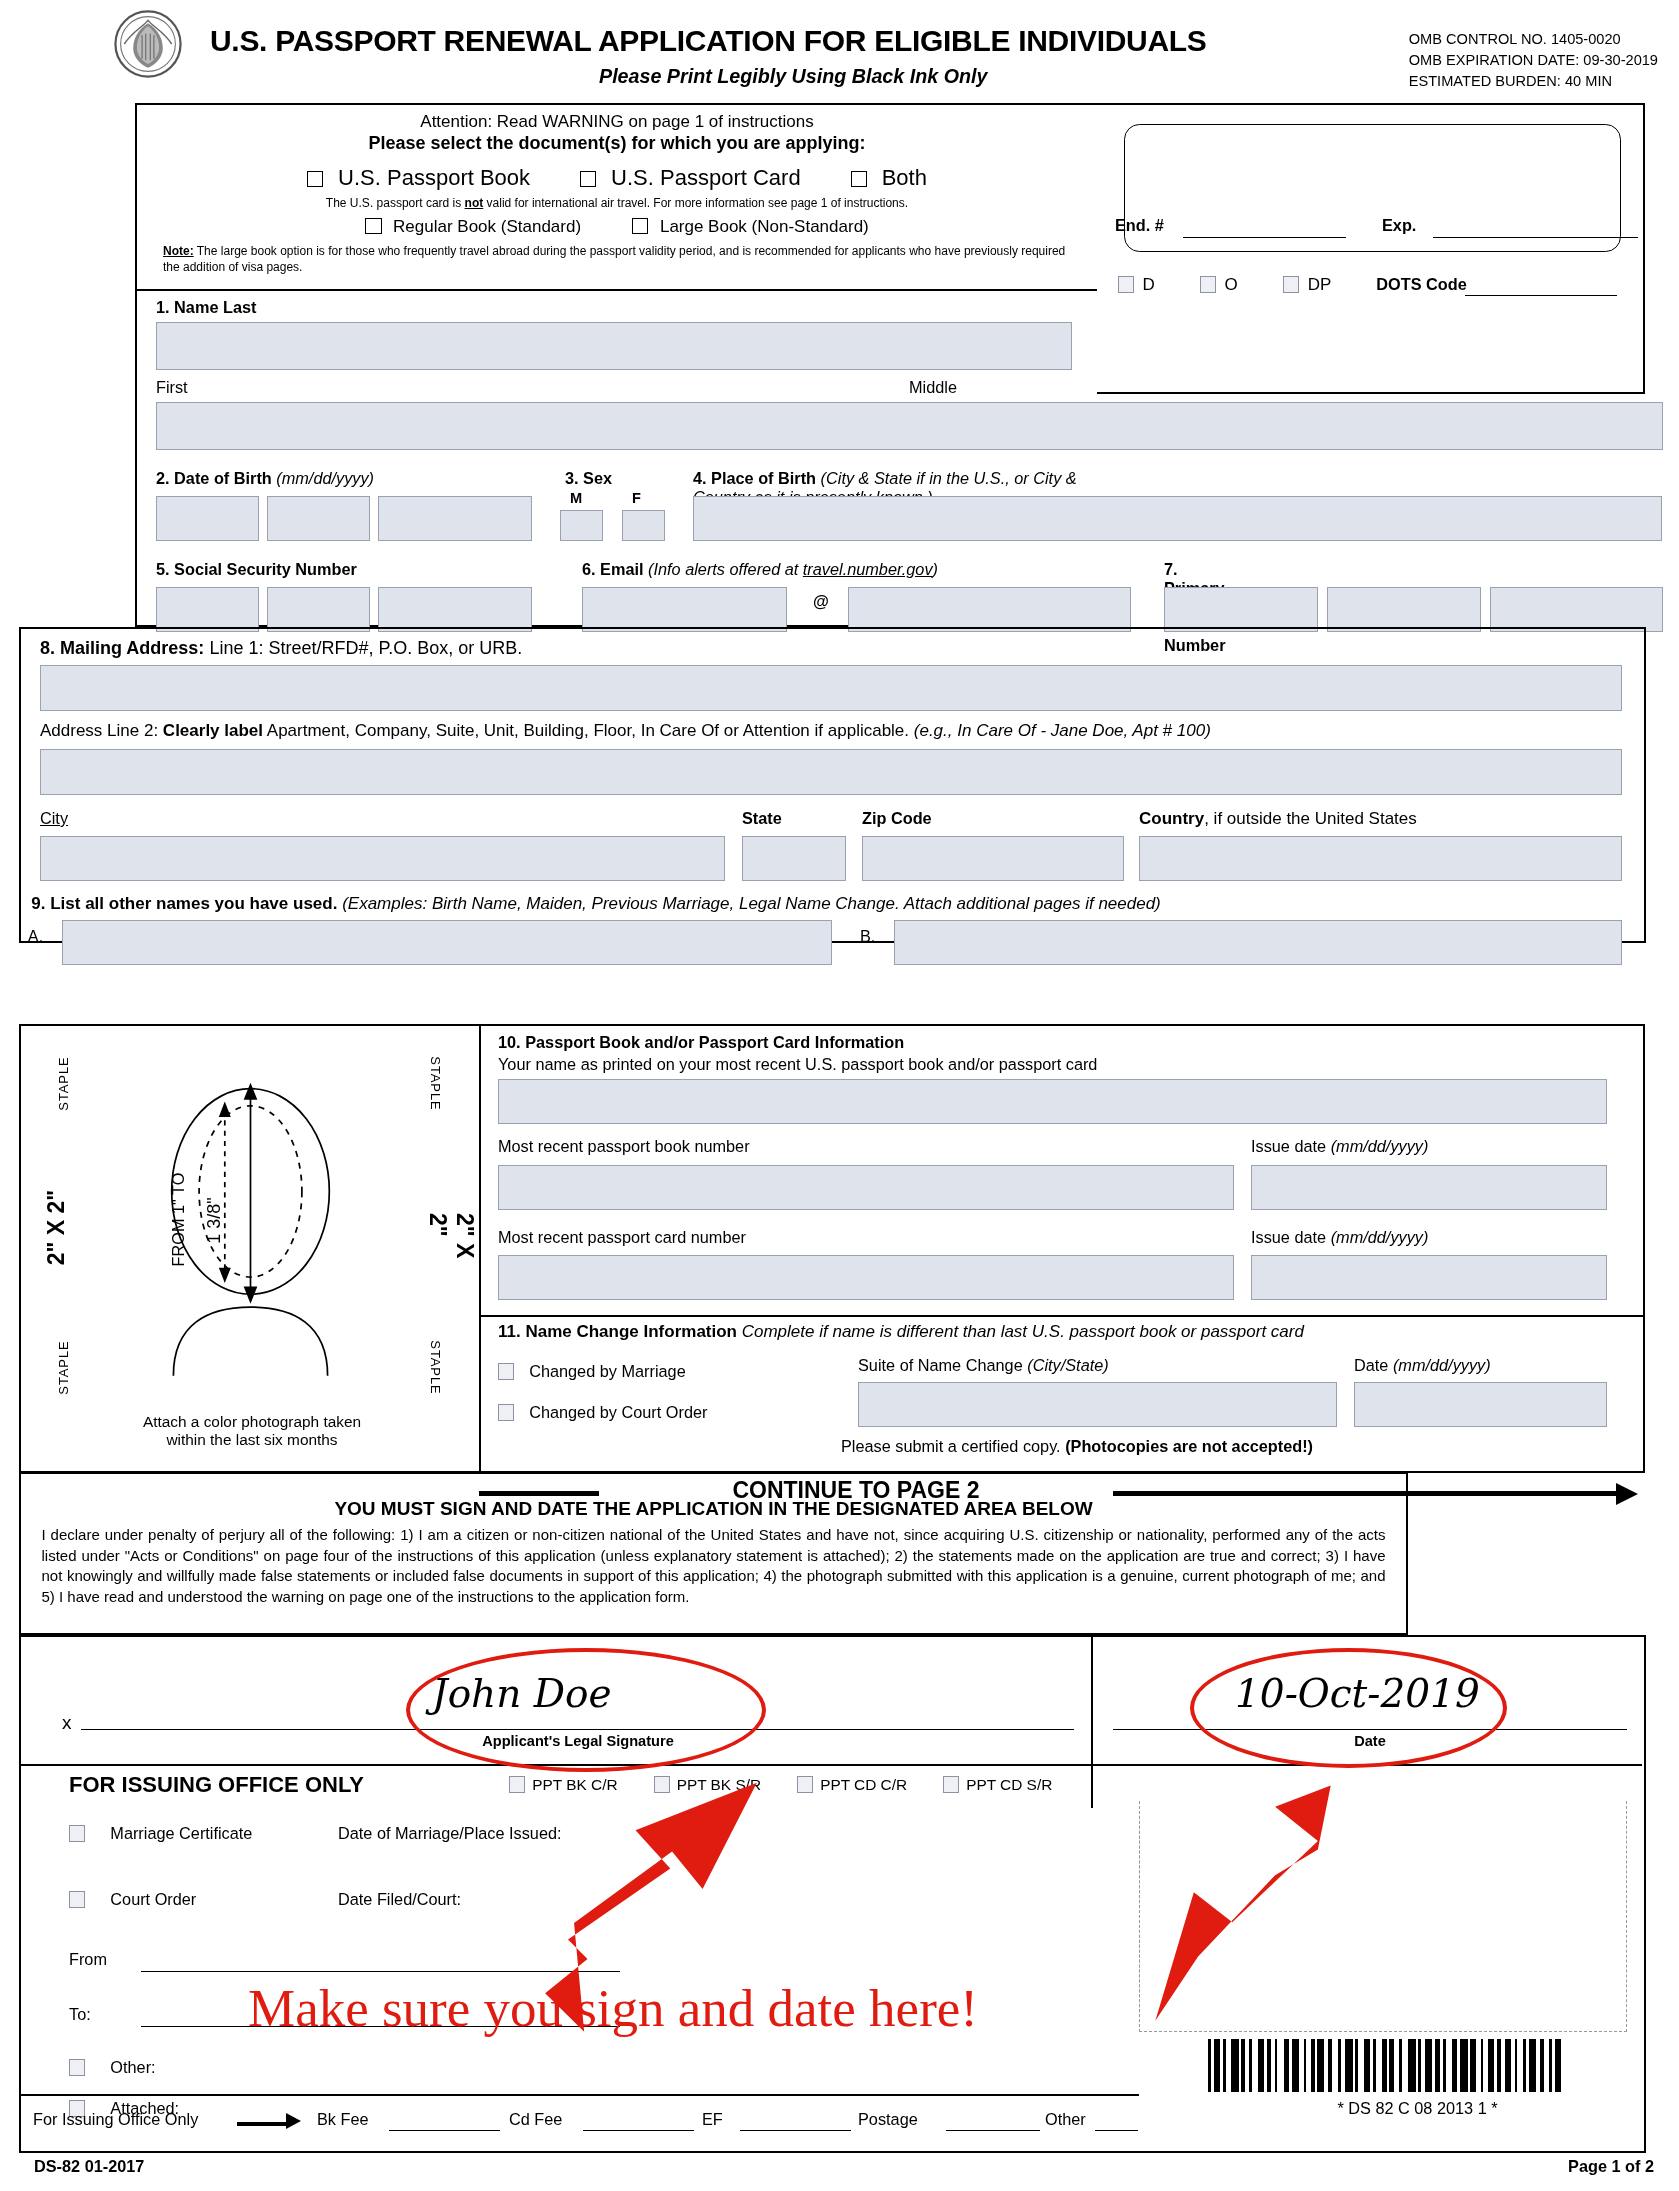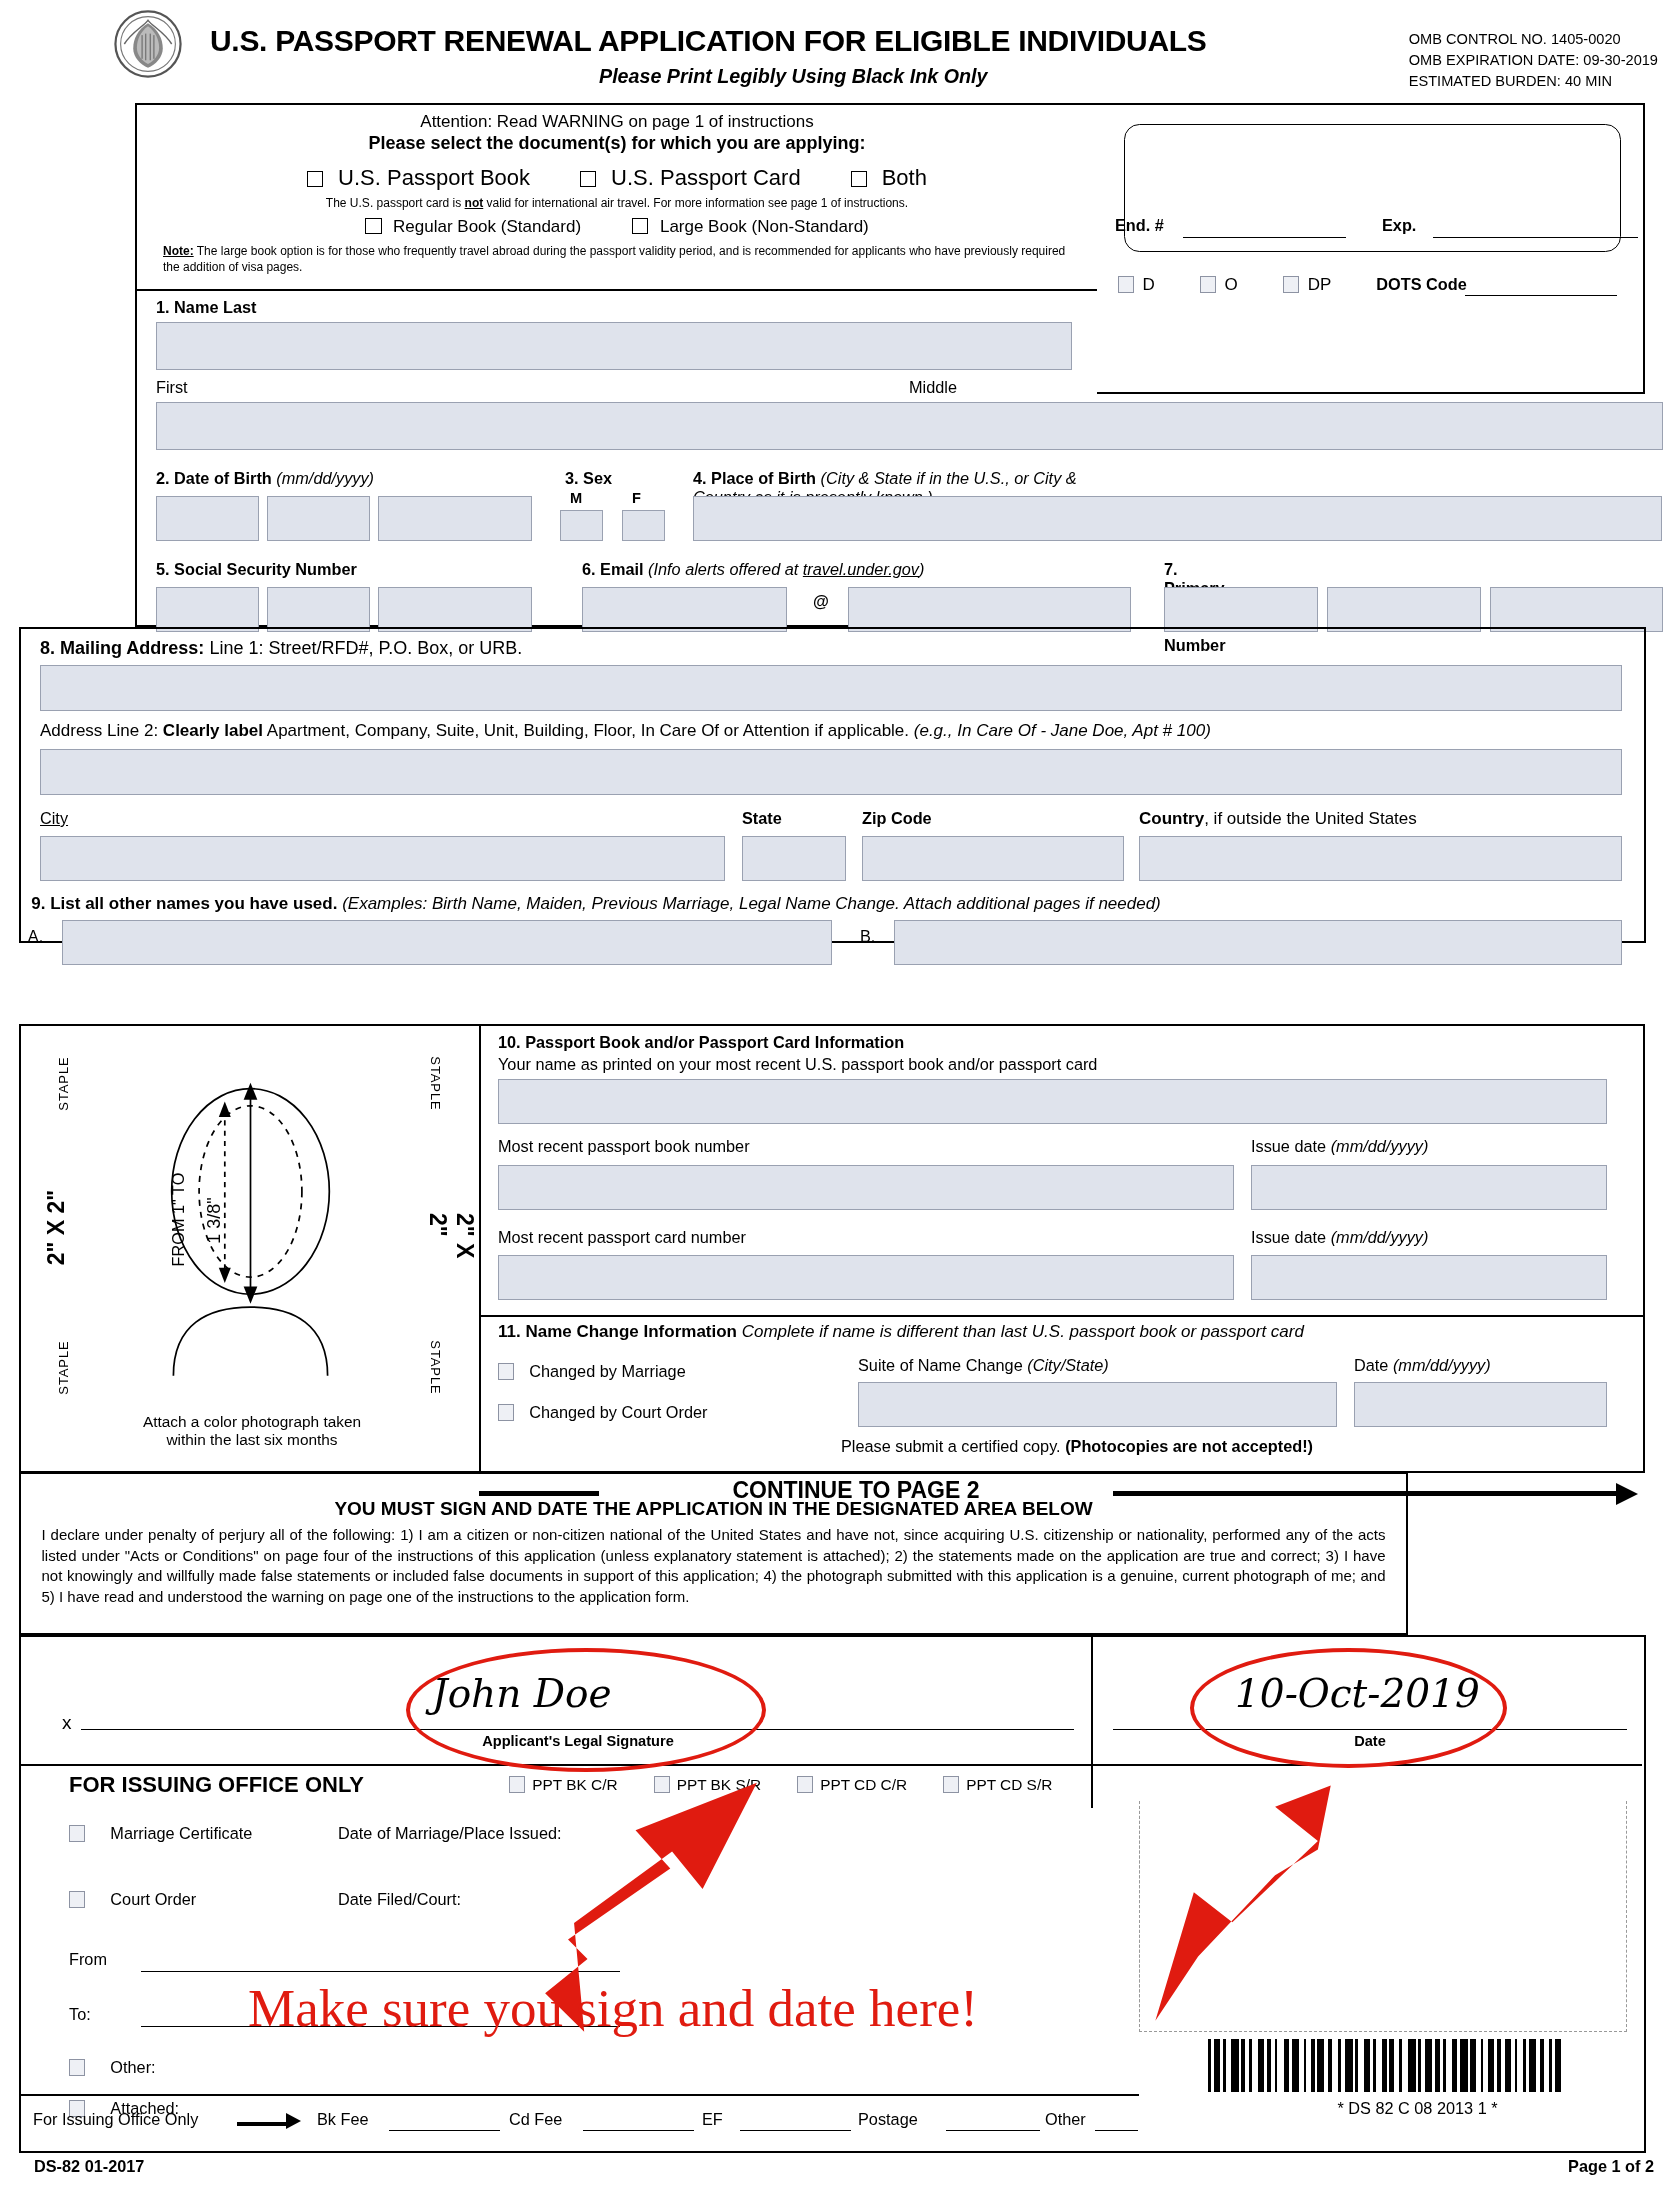--- a/index.html
+++ b/index.html
@@ -273,21 +273,21 @@
     </div>
     <div class="fill" style="position:absolute;left:556px;top:205px;width:969px;height:45px;"></div>
 
     <div class="lbl-b" style="position:absolute;left:19px;top:269px;">5.  Social Security Number</div>
     <div class="fill" style="position:absolute;left:19px;top:296px;width:103px;height:45px;"></div>
     <div class="fill" style="position:absolute;left:130px;top:296px;width:103px;height:45px;"></div>
     <div class="fill" style="position:absolute;left:241px;top:296px;width:154px;height:45px;"></div>
 
     <div class="lbl-b" style="position:absolute;left:445px;top:269px;">
       <span>6. Email</span>
-      <span class="it" style="font-weight:normal">(Info alerts offered at </span><u class="it" style="font-weight:normal">travel.under.gov</u><span class="it" style="font-weight:normal">)</span>
+      <span class="it" style="font-weight:normal">(Info alerts offered at </span><u class="it" style="font-weight:normal">travel.number.gov</u><span class="it" style="font-weight:normal">)</span>
     </div>
     <div class="fill" style="position:absolute;left:445px;top:296px;width:205px;height:45px;"></div>
     <div class="lbl-b" style="position:absolute;left:676px;top:301px;">@</div>
     <div class="fill" style="position:absolute;left:711px;top:296px;width:283px;height:45px;"></div>
 
     <div class="lbl-b" style="position:absolute;left:1027px;top:269px;">7. Primary Contact Phone Number</div>
     <div class="fill" style="position:absolute;left:1027px;top:296px;width:154px;height:45px;"></div>
     <div class="fill" style="position:absolute;left:1190px;top:296px;width:154px;height:45px;"></div>
     <div class="fill" style="position:absolute;left:1353px;top:296px;width:173px;height:45px;"></div>
   </div>

